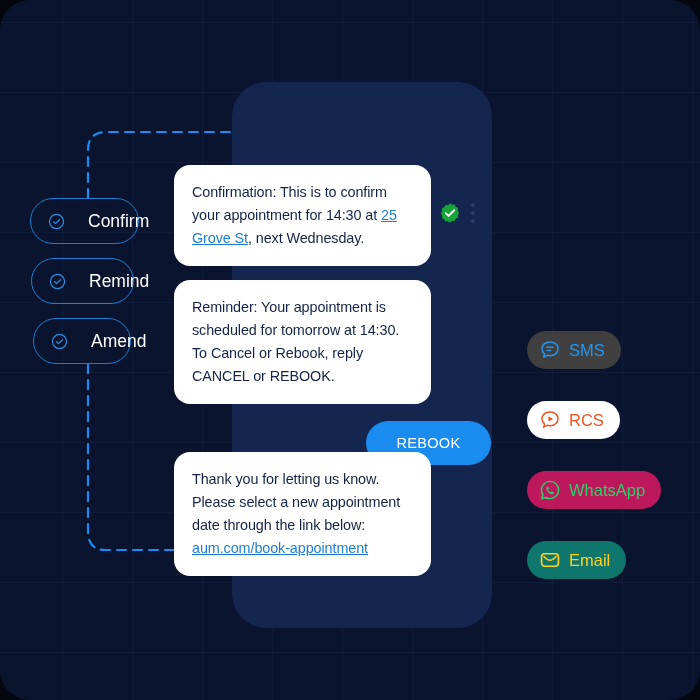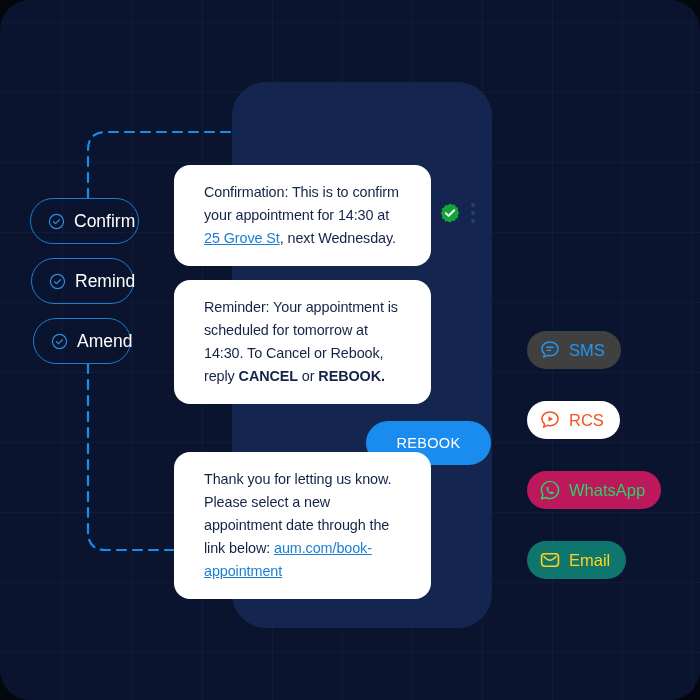--- a/index.html
+++ b/index.html
@@ -66,39 +66,39 @@
   .dots i {
     display: block; width: 4px; height: 4px;
     border-radius: 50%; background: #2a3f72;
   }
 
   
   .bubble {
     position: absolute;
     background: #ffffff;
     border-radius: 16px;
-    padding: 16px 30px;
+    padding: 16px 18px;
     color: #132447;
     font-size: 14.4px;
     line-height: 23px;
     letter-spacing: -0.1px;
     width: 257px;
   }
   #bubble-1 { left: 174px; top: 165px; }
   #bubble-2 { left: 174px; top: 280px; }
   #bubble-3 { left: 174px; top: 452px; }
   .bubble a, .link {
     color: #1a7fd4;
     text-decoration: underline;
   }
   .link-plain {
     color: #2196f3;
     text-decoration: none;
   }
-  .bubble b { font-weight: bold; }
+  .bubble b { font-weight: normal; }
 
   
   #rebook {
     position: absolute;
     left: 366px; top: 421px;
     width: 125px; height: 44px;
     background: #1a8cf0;
     border-radius: 22px;
     color: #fff;
     font-size: 14.5px;
@@ -110,21 +110,21 @@
   }
 
   
   .action-pill {
     position: absolute;
     height: 46px;
     border: 1.6px solid #1a7fd4;
     border-radius: 23px;
     background: transparent;
     display: flex; align-items: center;
-    gap: 9px;
+    gap: 23px;
     padding: 0 17px;
     color: #ffffff;
     font-size: 17.5px;
     cursor: pointer;
     font-family: "Liberation Sans", sans-serif;
   }
   #pill-confirm { left: 30px; top: 198px; width: 109px; }
   #pill-remind  { left: 31px; top: 258px; width: 103px; }
   #pill-amend   { left: 33px; top: 318px; width: 98px; }
   .chk { width: 17px; height: 17px; flex: 0 0 17px; }

